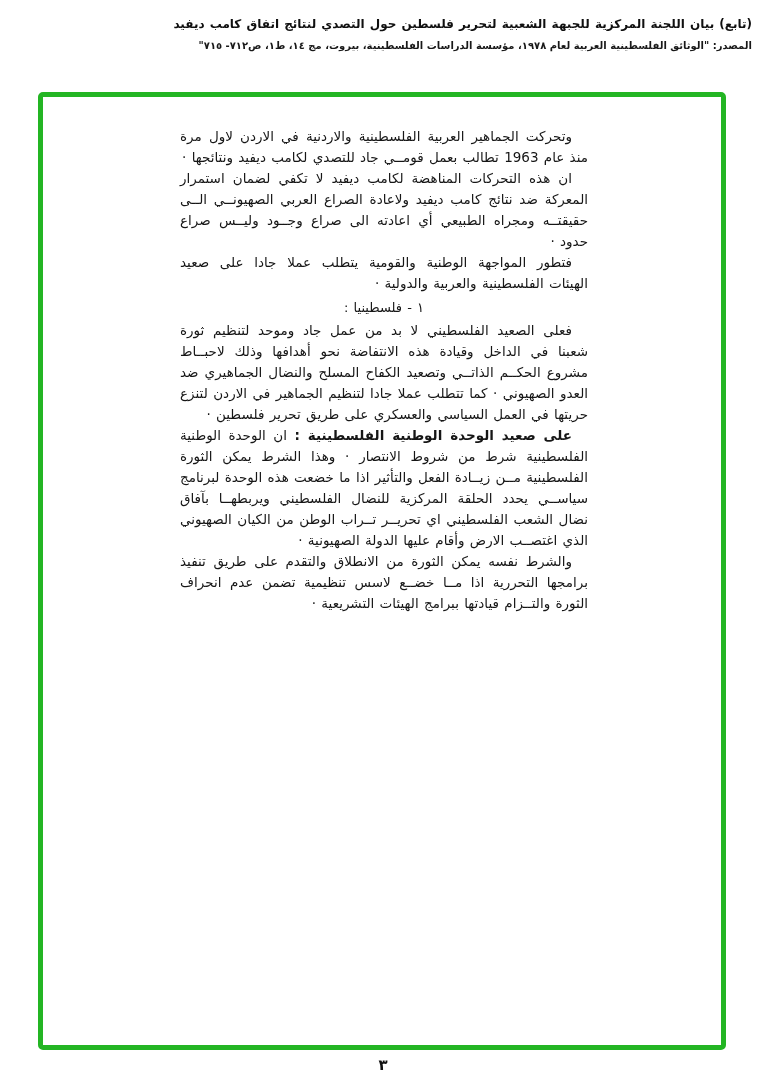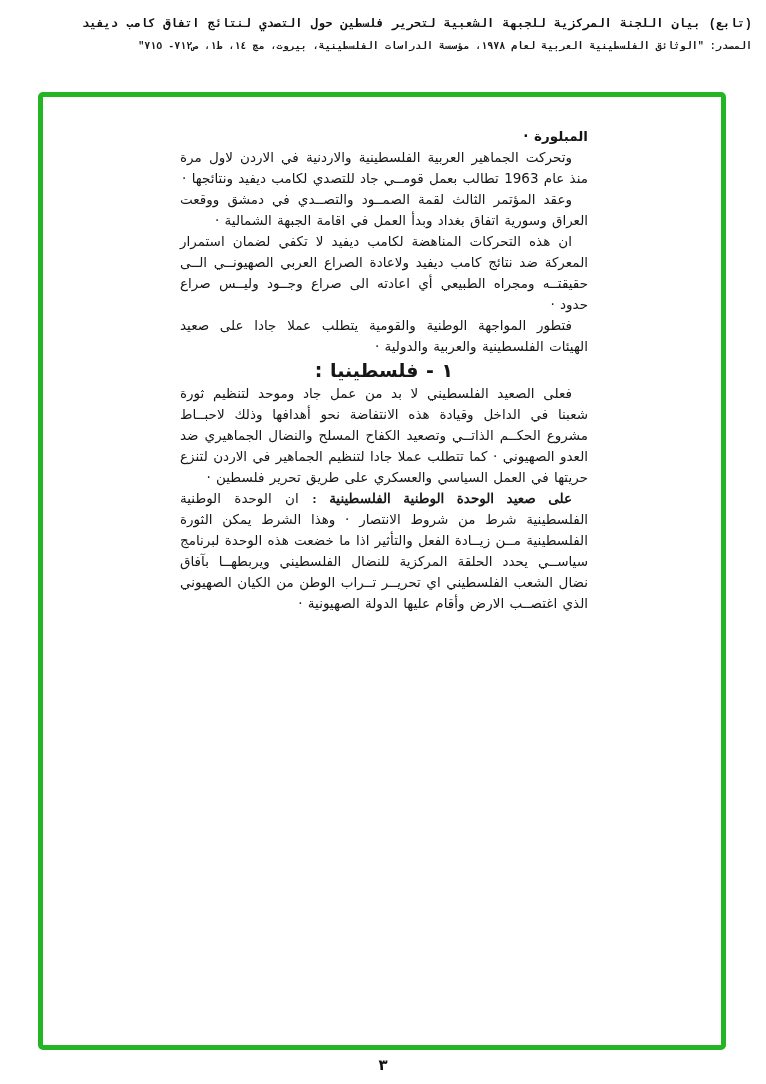--- a/index.html
+++ b/index.html
@@ -11,21 +11,20 @@
     font-family:"DejaVu Sans", sans-serif;
     color:#141414;
     overflow:hidden;
   }
   
   .header {
     position:absolute;
     top:16px; left:16px; right:14px;
     direction:rtl;
     text-align:right;
-    font-family:Liberation Mono, monospace;
   }
   .header-line1 {
     font-size:12px;
     font-weight:bold;
     line-height:16px;
     color:#101010;
     word-spacing:1px;
   }
   .header-line2 {
     font-size:10px;
@@ -59,25 +58,25 @@
     text-indent:16px;
     word-spacing:1px;
   }
   .opening {
     font-weight:bold;
     text-indent:0 !important;
   }
   .heading-centered {
     text-align:center;
     text-indent:0 !important;
-    font-weight:bold;
-    font-size:19px;
+    font-weight:normal;
+    font-size:13px;
     margin:3px 0 2px 0 !important;
   }
-  .bold-lead { font-weight:bold;font-family:Liberation Serif, serif; }
+  .bold-lead { font-weight:bold; }
   
   .page-number {
     position:absolute;
     bottom:10px; left:0; right:0;
     text-align:center;
     font-size:15px;
     font-weight:bold;
     color:#101010;
   }
 </style>
@@ -88,38 +87,37 @@
 
   <div class="header">
     <div class="header-line1">(تابع)  بيان اللجنة المركزية للجبهة الشعبية لتحرير فلسطين حول التصدي لنتائج اتفاق كامب ديفيد</div>
     <div class="header-line2">المصدر: "الوثائق الفلسطينية العربية لعام ١٩٧٨، مؤسسة الدراسات الفلسطينية، بيروت، مج ١٤، ط١، ص٧١٢- ٧١٥"</div>
   </div>
 
   <div class="green-box"></div>
 
   <div class="text-column">
 
-    <p class="opening">المبلورة ·</p>
 
 
     <p>وتحركت الجماهير العربية الفلسطينية والاردنية في الاردن لاول مرة منذ عام 1963 تطالب بعمل قومــي جاد للتصدي لكامب ديفيد ونتائجها ·</p>
 
-    <p>وعقد المؤتمر الثالث لقمة الصمــود والتصــدي في دمشق ووقعت العراق وسورية اتفاق بغداد وبدأ العمل في اقامة الجبهة الشمالية ·</p>
 
     <p>ان هذه التحركات المناهضة لكامب ديفيد لا تكفي لضمان استمرار المعركة ضد نتائج كامب ديفيد ولاعادة الصراع العربي الصهيونــي الــى حقيقتــه ومجراه الطبيعي أي اعادته الى صراع وجــود وليــس صراع حدود ·</p>
 
     <p>فتطور المواجهة الوطنية والقومية يتطلب عملا جادا على صعيد الهيئات الفلسطينية والعربية والدولية ·</p>
 
     <p class="heading-centered">١ - فلسطينيا :</p>
 
     <p>فعلى الصعيد الفلسطيني لا بد من عمل جاد وموحد لتنظيم ثورة شعبنا في الداخل وقيادة هذه الانتفاضة نحو أهدافها وذلك لاحبــاط مشروع الحكــم الذاتــي وتصعيد الكفاح المسلح والنضال الجماهيري ضد العدو الصهيوني · كما تتطلب عملا جادا لتنظيم الجماهير في الاردن لتنزع حريتها في العمل السياسي والعسكري على طريق تحرير فلسطين ·</p>
 
     <p>
       <span class="bold-lead">على صعيد الوحدة الوطنية الفلسطينية :</span><span> ان الوحدة الوطنية الفلسطينية شرط من شروط الانتصار · وهذا الشرط يمكن الثورة الفلسطينية مــن زيــادة الفعل والتأثير اذا ما خضعت هذه الوحدة لبرنامج سياســي يحدد الحلقة المركزية للنضال الفلسطيني ويربطهــا بآفاق نضال الشعب الفلسطيني اي تحريــر تــراب الوطن من الكيان الصهيوني الذي اغتصــب الارض وأقام عليها الدولة الصهيونية ·</span>
     </p>
 
+    <p>والشرط نفسه يمكن الثورة من الانطلاق والتقدم على طريق تنفيذ برامجها التحررية اذا مــا خضــع لاسس تنظيمية تضمن عدم انحراف الثورة والتــزام قيادتها ببرامج الهيئات التشريعية ·</p>
 
 
   </div>
 
   <div class="page-number">٣</div>
 
 </div>
 
 </body></html>

